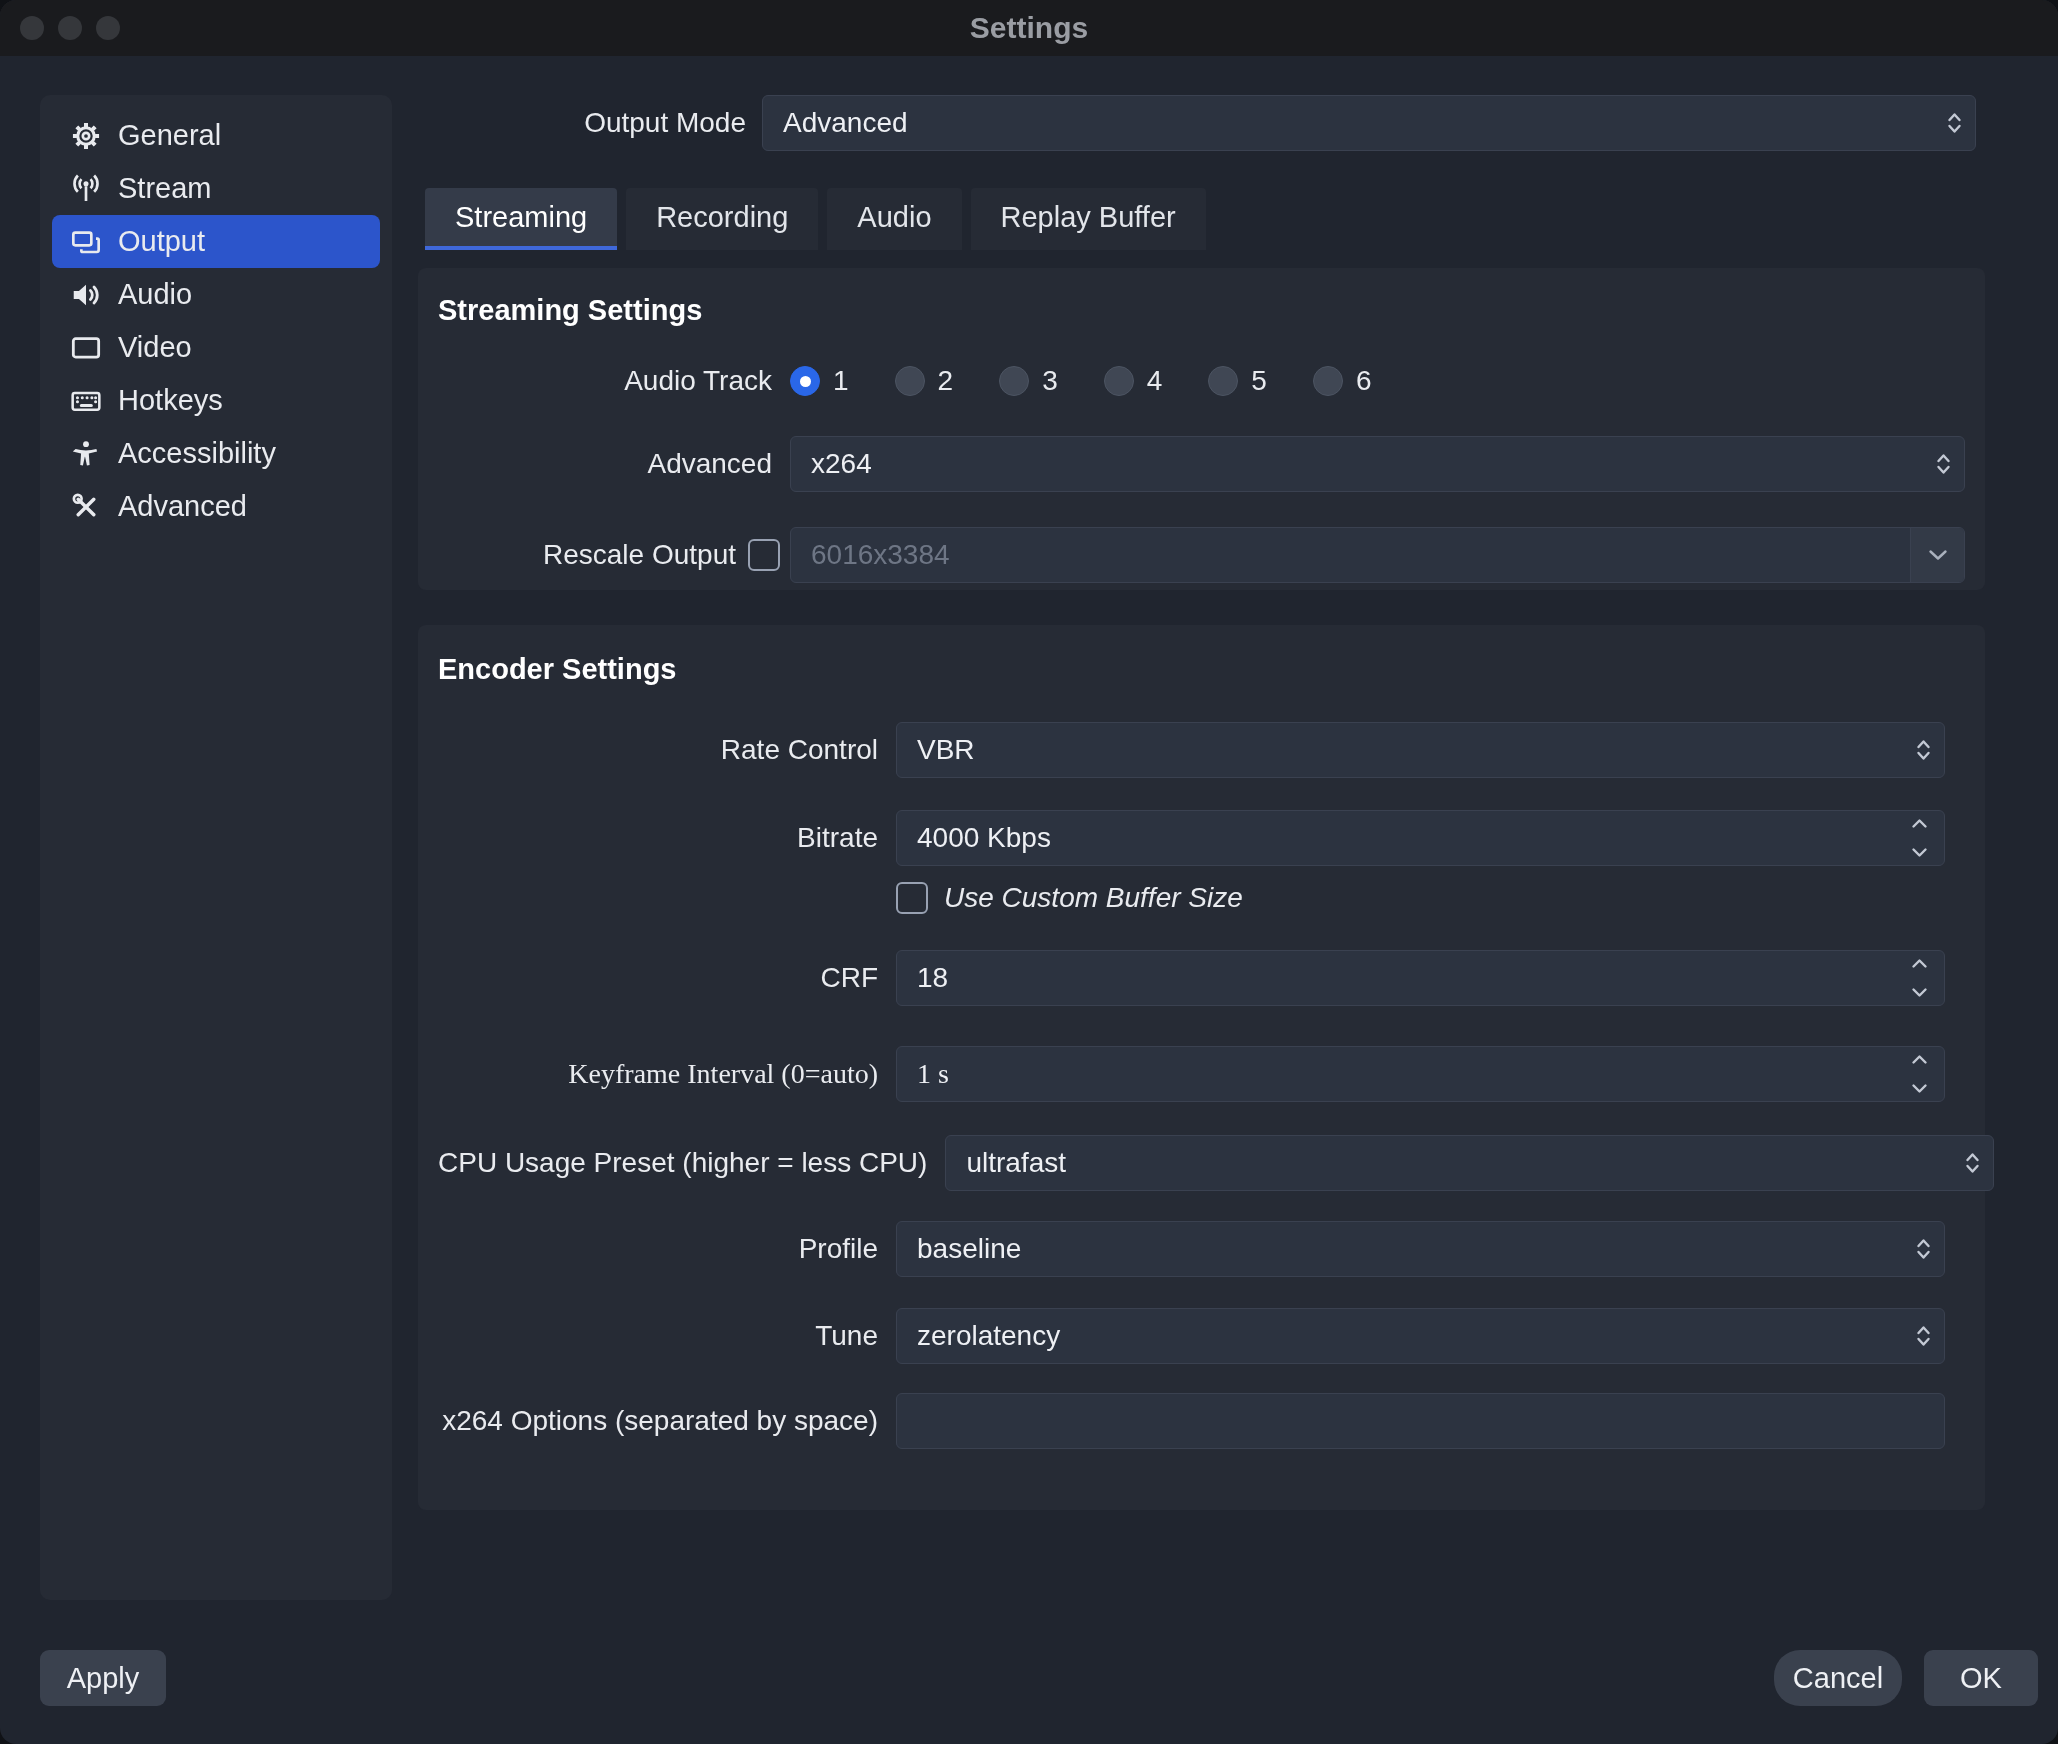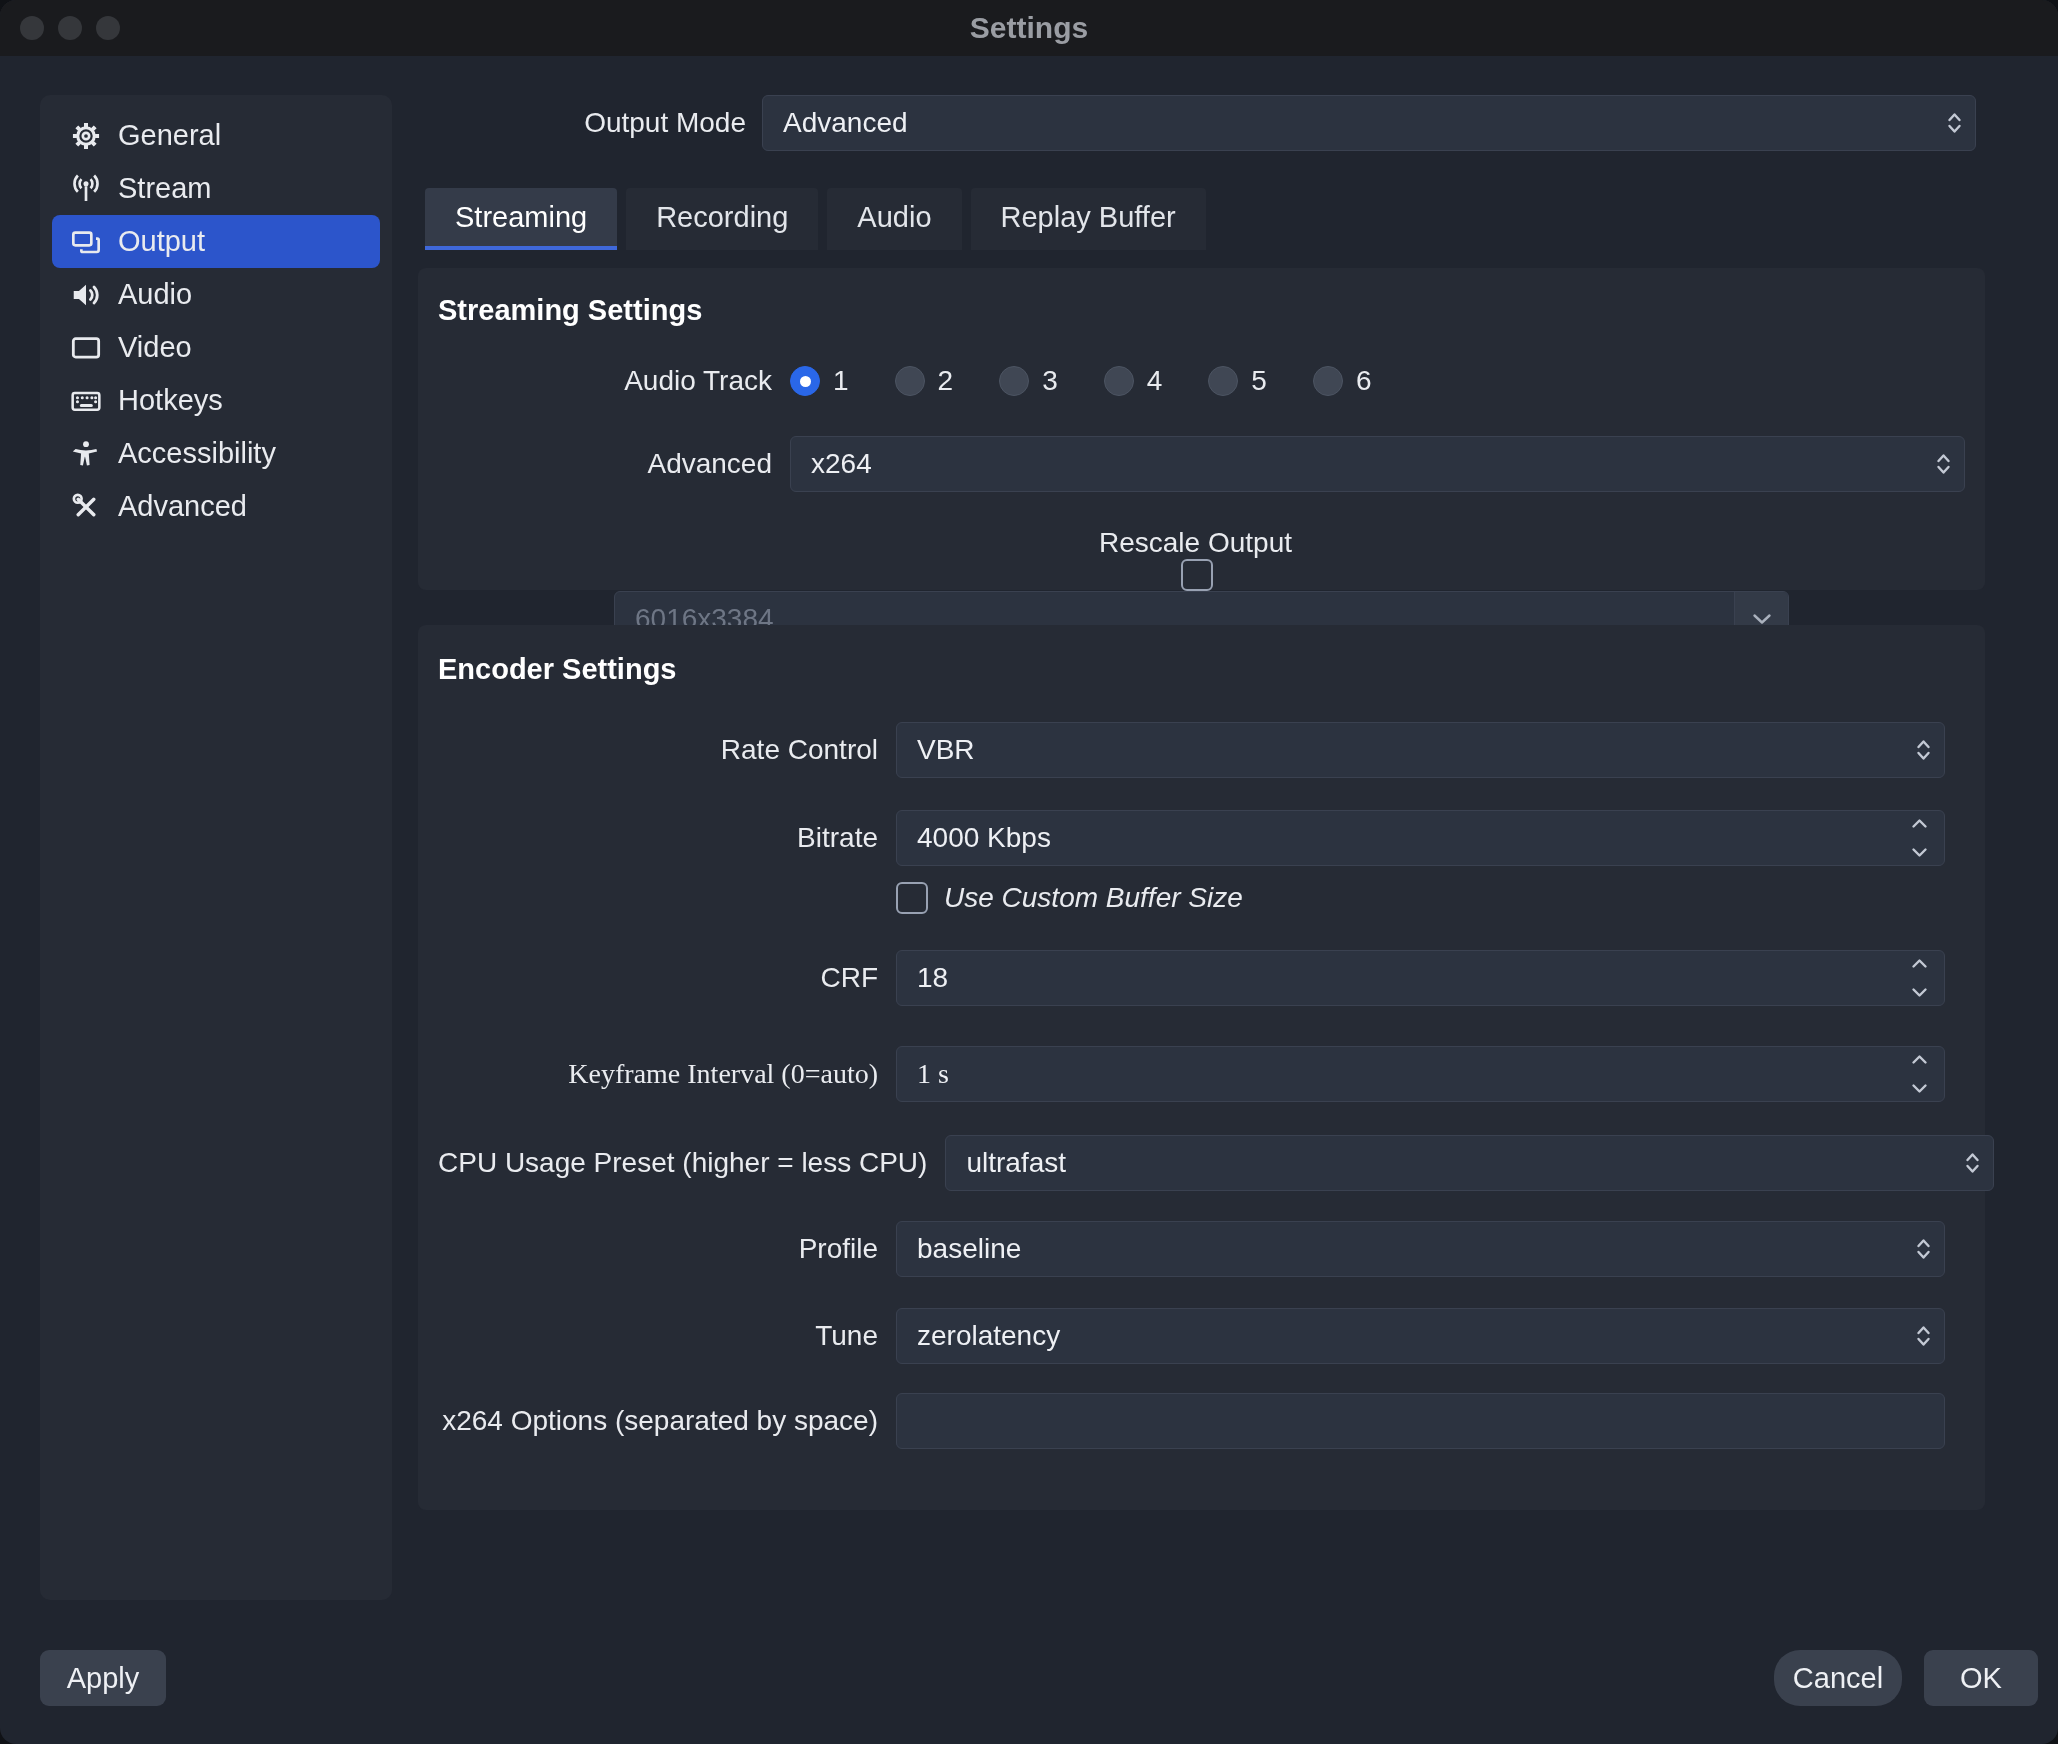--- a/index.html
+++ b/index.html
@@ -59,21 +59,21 @@
   
   .box { position:absolute; background:#262b35; border-radius:8px; }
   .box-streaming { left:418px; top:268px; width:1567px; height:322px; padding:26px 20px 0 20px; }
   .box-encoder   { left:418px; top:625px; width:1567px; height:885px; padding:28px 40px 0 20px; }
   .box-title { font-weight:bold; font-size:29px; color:#ffffff; }
 
   .srow { display:flex; align-items:center; margin-top:27px; }
   .srow .rowlabel { flex:1; text-align:right; margin-right:18px; white-space:nowrap; }
   .srow .ctrl { flex:none; width:1175px; }
   .srow.first { margin-top:26px; }
-  .srow.rescale { margin-top:35px;flex-direction:column; }
+  .srow.rescale { margin-top:35px; }
   .srow.rescale .rowlabel { margin-right:12px; }
   .srow.rescale .checkbox { margin-right:10px; }
 
   .erow { display:flex; align-items:center; margin-top:32px; }
   .erow .rowlabel { flex:1; text-align:right; margin-right:18px; white-space:nowrap; }
   .erow .ctrl { flex:none; width:1049px; }
   .erow.first { margin-top:36px; }
   .erow.cbrow { margin-top:16px;font-style:italic; }
   .erow.crf { margin-top:36px; }
   .erow.kf { margin-top:40px;font-family:Liberation Serif, serif; }

